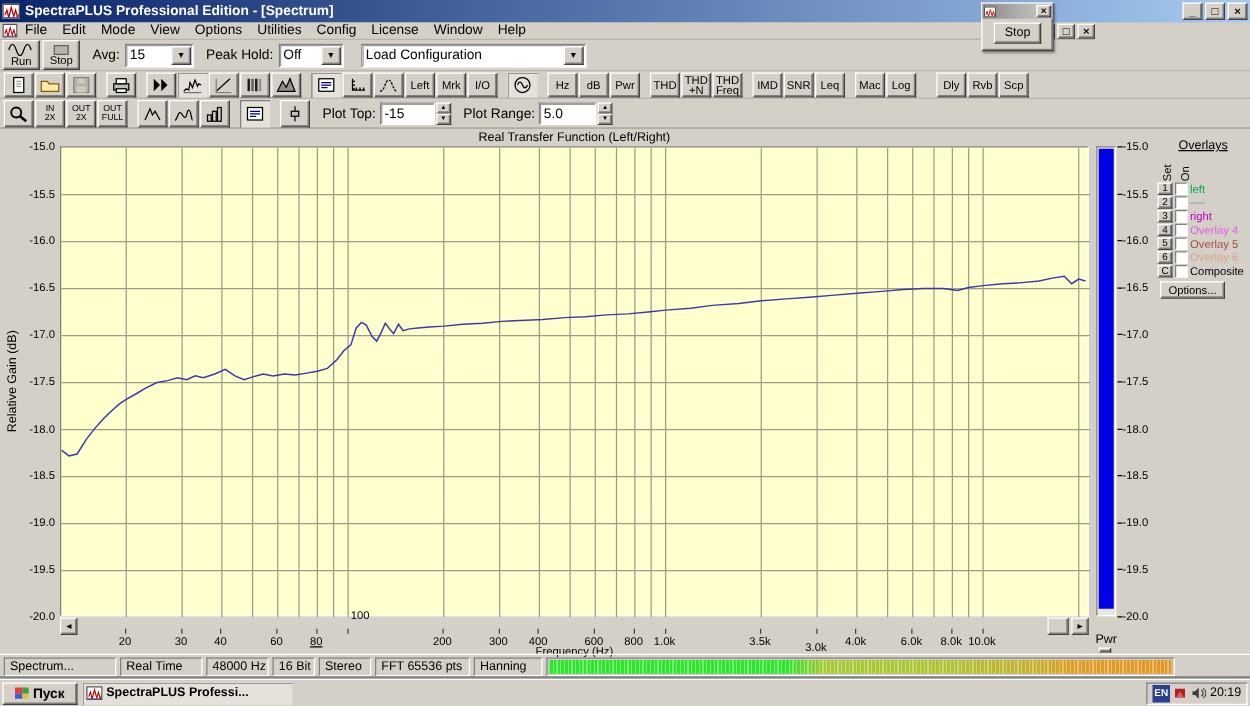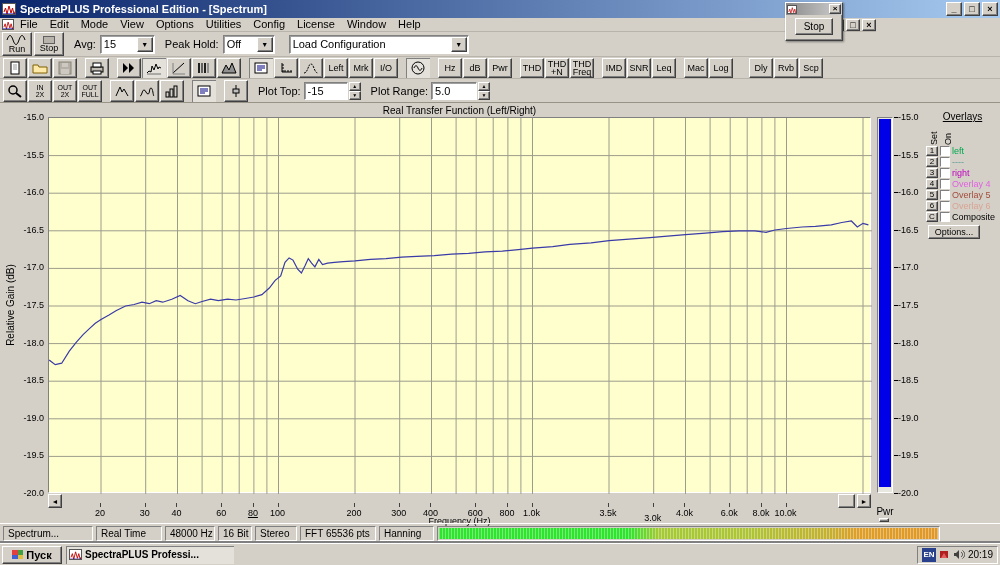--- a/index.html
+++ b/index.html
@@ -392,21 +392,21 @@
         <div class="xtick" style="left: 82px; top: 405px;">20</div>
         <div class="xmark" style="left: 144.727px; top: 400px;"></div>
         <div class="xtick" style="left: 126.727px; top: 405px;">30</div>
         <div class="xmark" style="left: 176.462px; top: 400px;"></div>
         <div class="xtick" style="left: 158.462px; top: 405px;">40</div>
         <div class="xmark" style="left: 221.189px; top: 400px;"></div>
         <div class="xtick" style="left: 203.189px; top: 405px;">60</div>
         <div class="xmark" style="left: 252.923px; top: 400px;"></div>
         <div class="xtick" style="left: 234.923px; top: 405px; text-decoration: underline;">80</div>
         <div class="xmark" style="left: 277.538px; top: 400px;"></div>
-        <div class="xtick" style="left: 259.538px; top: 405px;">100</div>
+        <div class="xtick" style="left: 259.538px; top: 384px; text-align: right;">100</div>
         <div class="xmark" style="left: 354px; top: 400px;"></div>
         <div class="xtick" style="left: 336px; top: 405px;">200</div>
         <div class="xmark" style="left: 398.727px; top: 400px;"></div>
         <div class="xtick" style="left: 380.727px; top: 405px;">300</div>
         <div class="xmark" style="left: 430.462px; top: 400px;"></div>
         <div class="xtick" style="left: 412.462px; top: 405px;">400</div>
         <div class="xmark" style="left: 475.189px; top: 400px;"></div>
         <div class="xtick" style="left: 457.189px; top: 405px;">600</div>
         <div class="xmark" style="left: 506.923px; top: 400px;"></div>
         <div class="xtick" style="left: 488.923px; top: 405px;">800</div>

